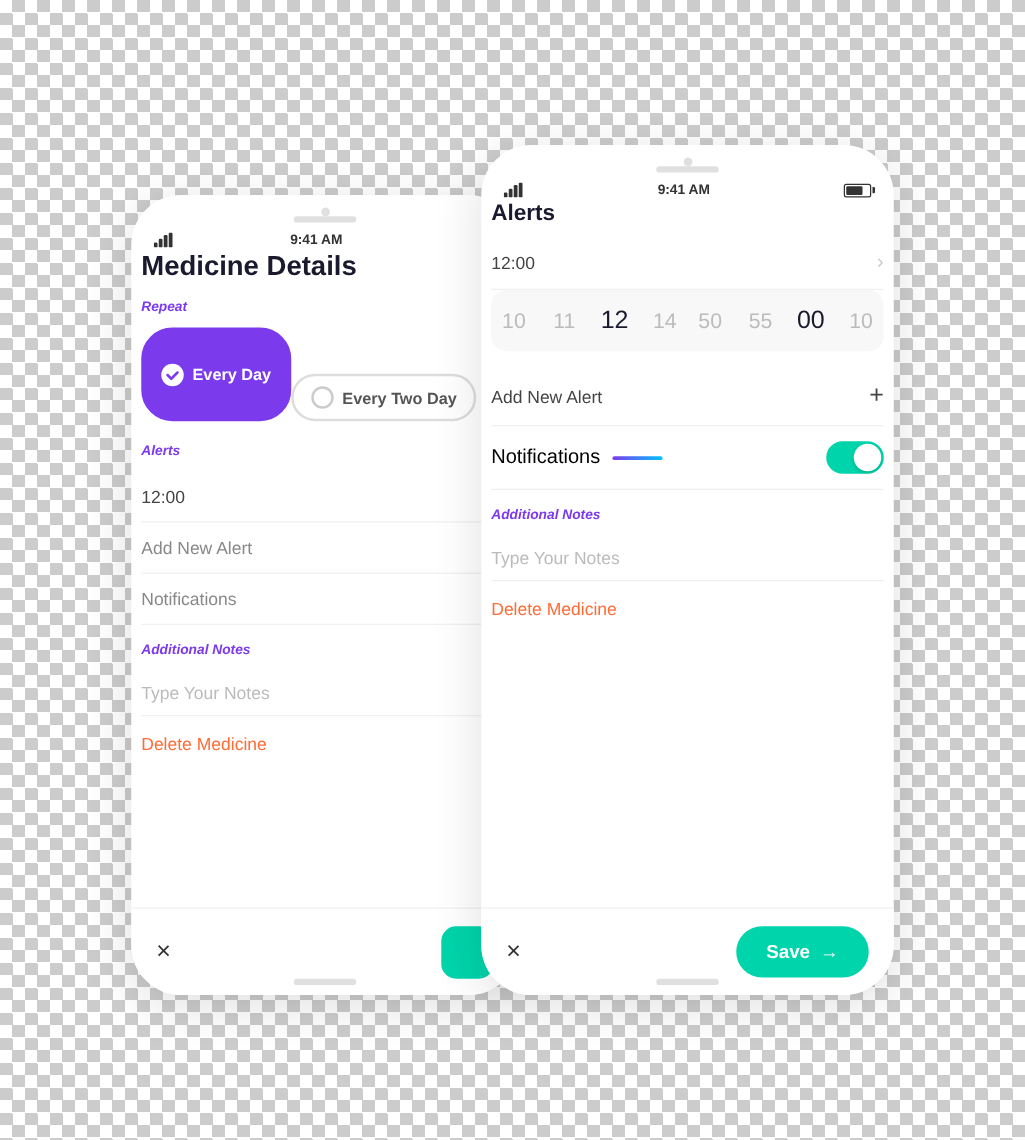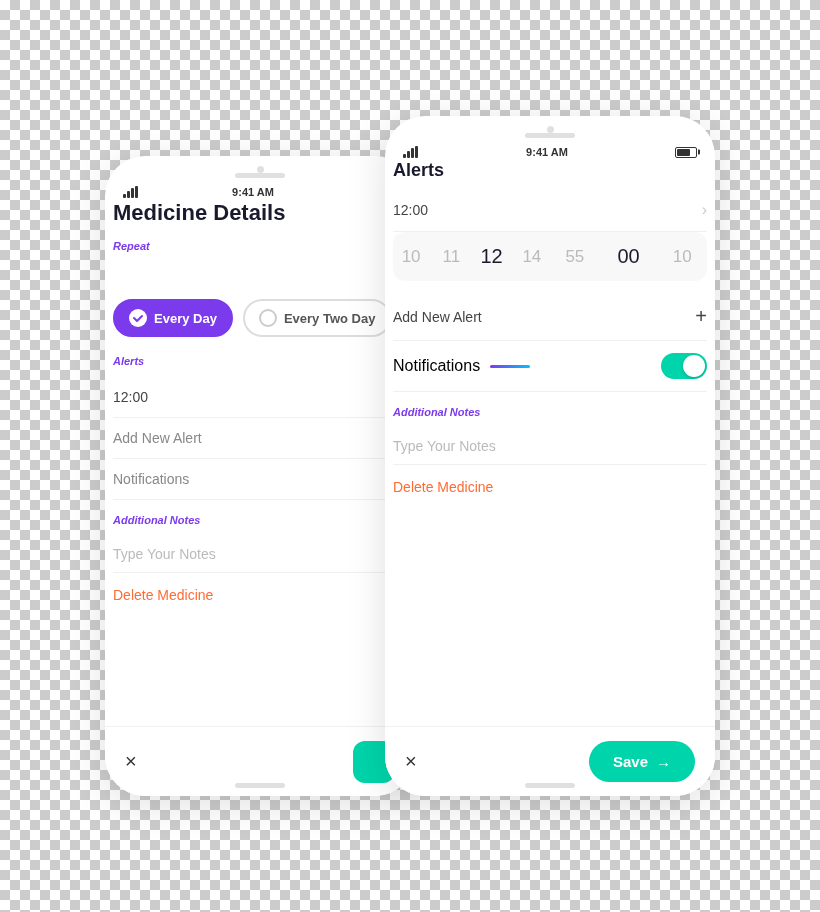--- a/index.html
+++ b/index.html
@@ -105,23 +105,21 @@
     }
     .label {
       font-size: 11px;
       font-weight: 700;
       color: #7c3aed;
       margin-bottom: 10px;
       font-style: italic;
     }
     .repeat-options {
       display: flex;
-      gap: 10px;
       margin-bottom: 18px;
-      align-items: flex-end;
     }
     .option-btn {
       display: flex;
       align-items: center;
       gap: 7px;
       padding: 8px 14px;
       border-radius: 25px;
       border: 2px solid #7c3aed;
       font-size: 13px;
       font-weight: 600;
@@ -405,20 +403,21 @@
       </div>
 
       <div class="time-picker">
         <div class="time-col">
           <div class="time-item">10</div>
           <div class="time-item">11</div>
           <div class="time-item active">12</div>
           <div class="time-item">14</div>
         </div>
         <div class="time-col">
+          <div class="time-item">50</div>
           <div class="time-item">55</div>
           <div class="time-item active">00</div>
           <div class="time-item">10</div>
         </div>
       </div>
 
       <div class="add-row">
         <span>Add New Alert</span>
         <span class="plus-icon">+</span>
       </div>

